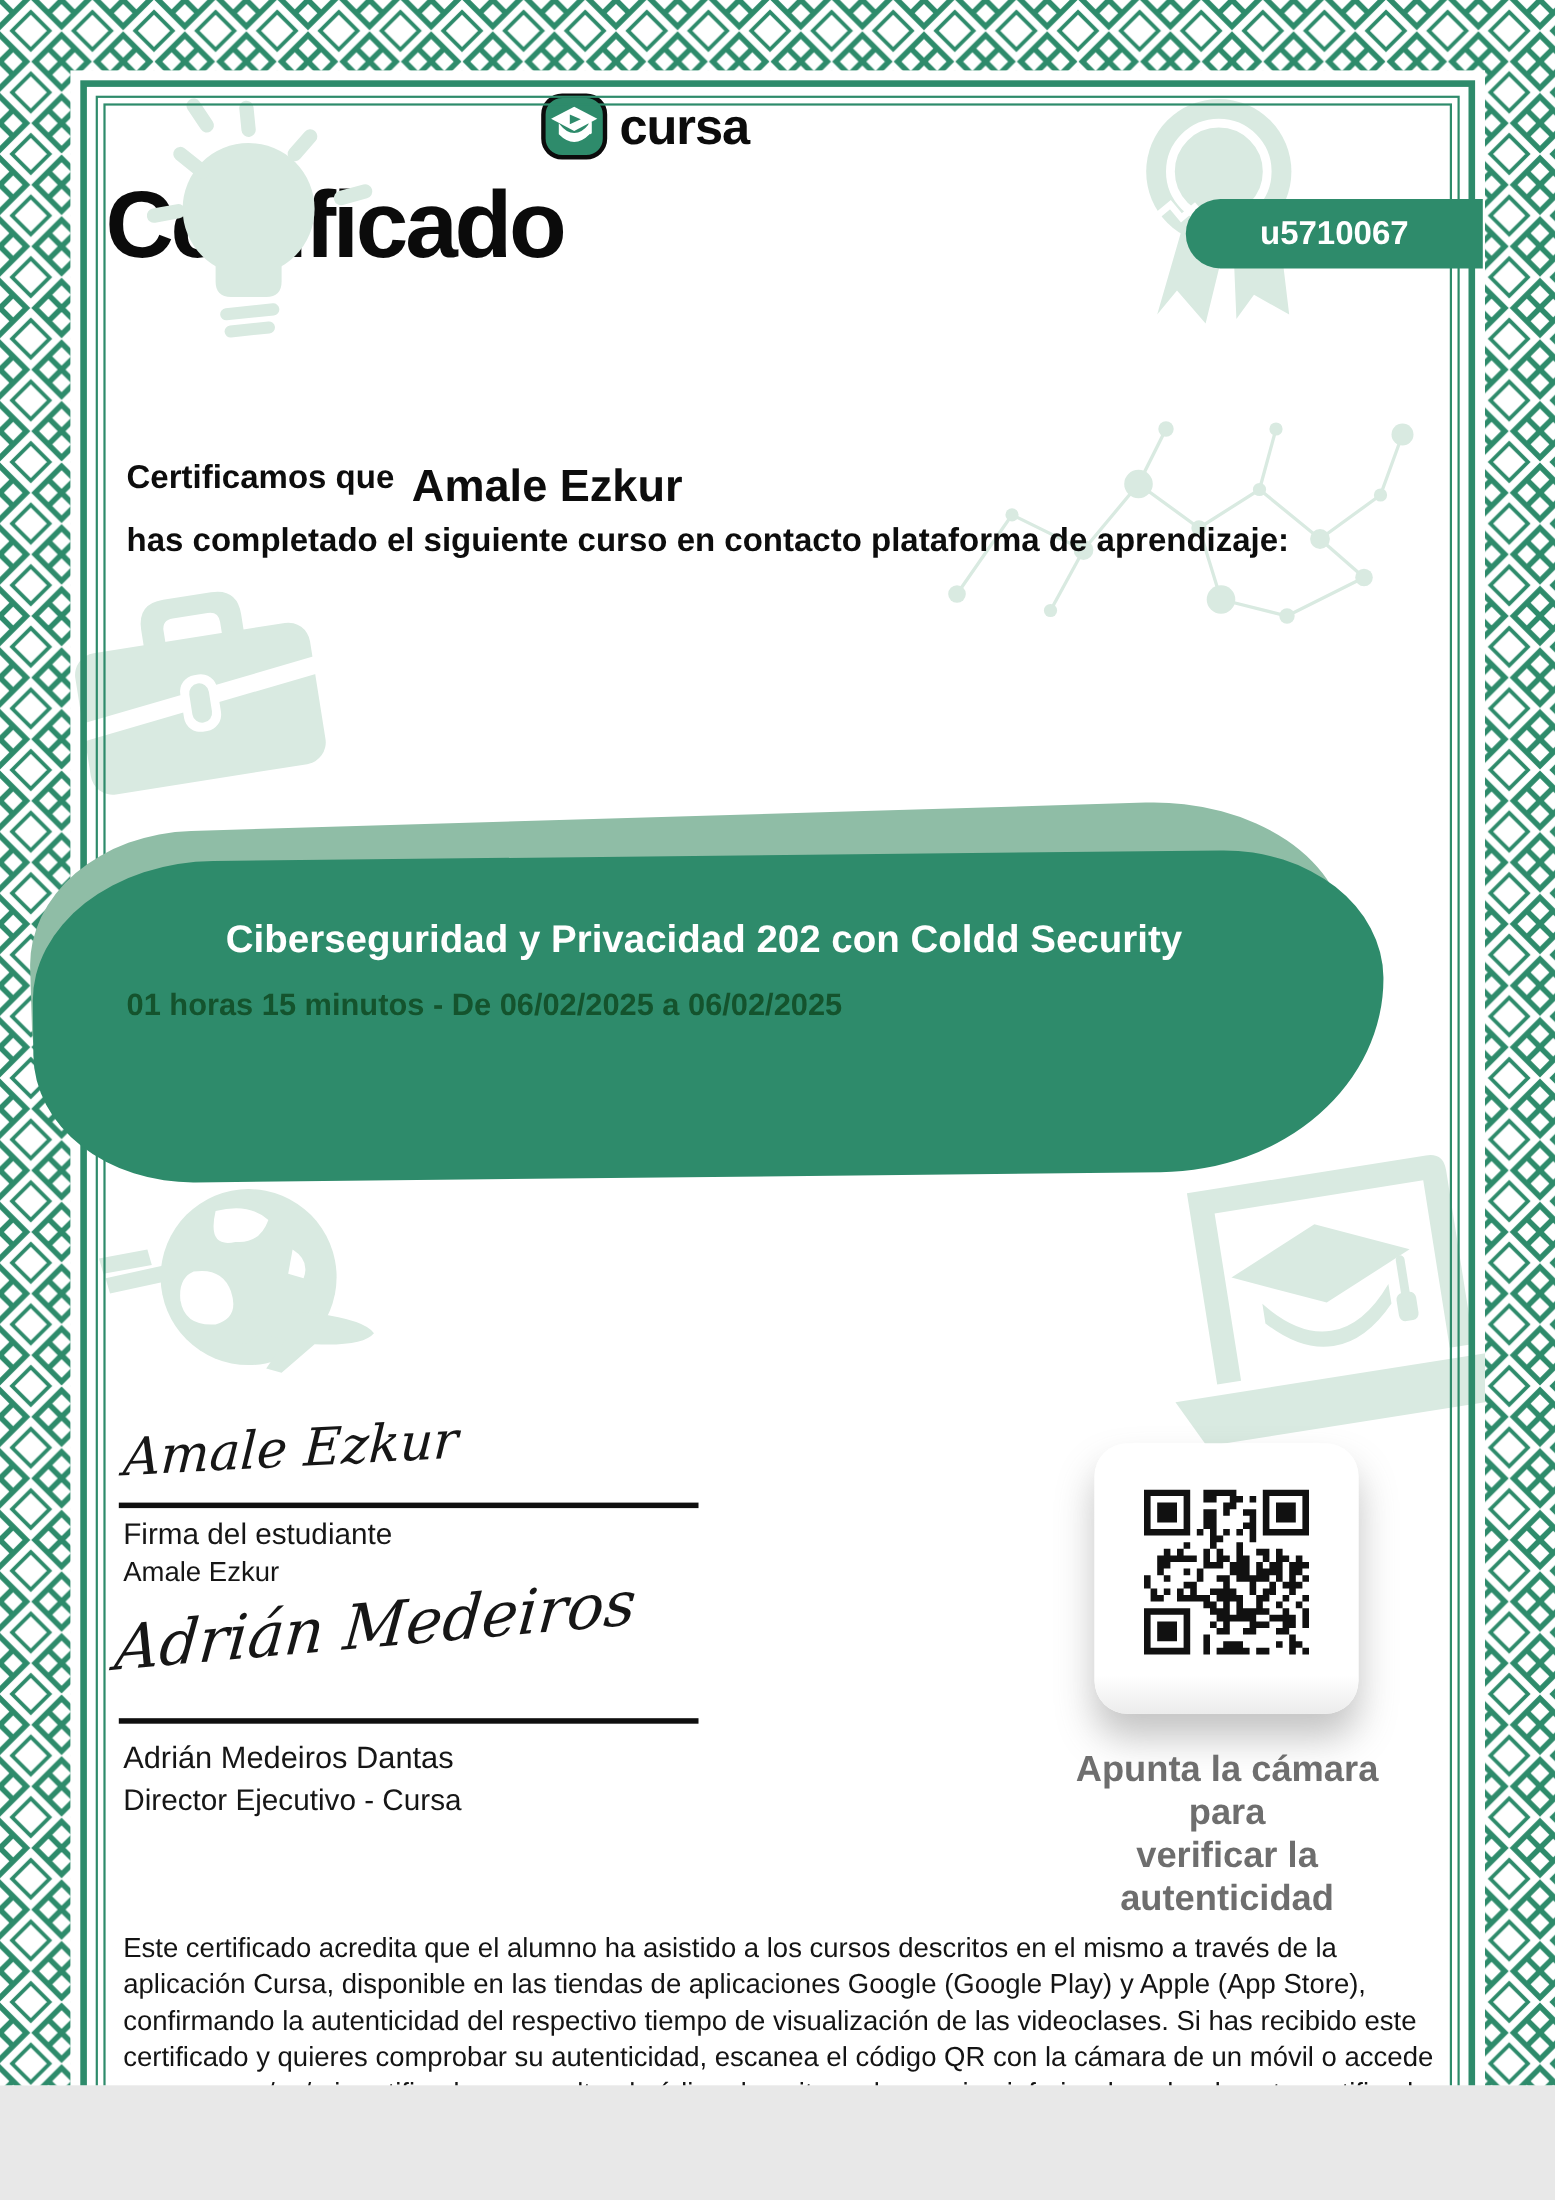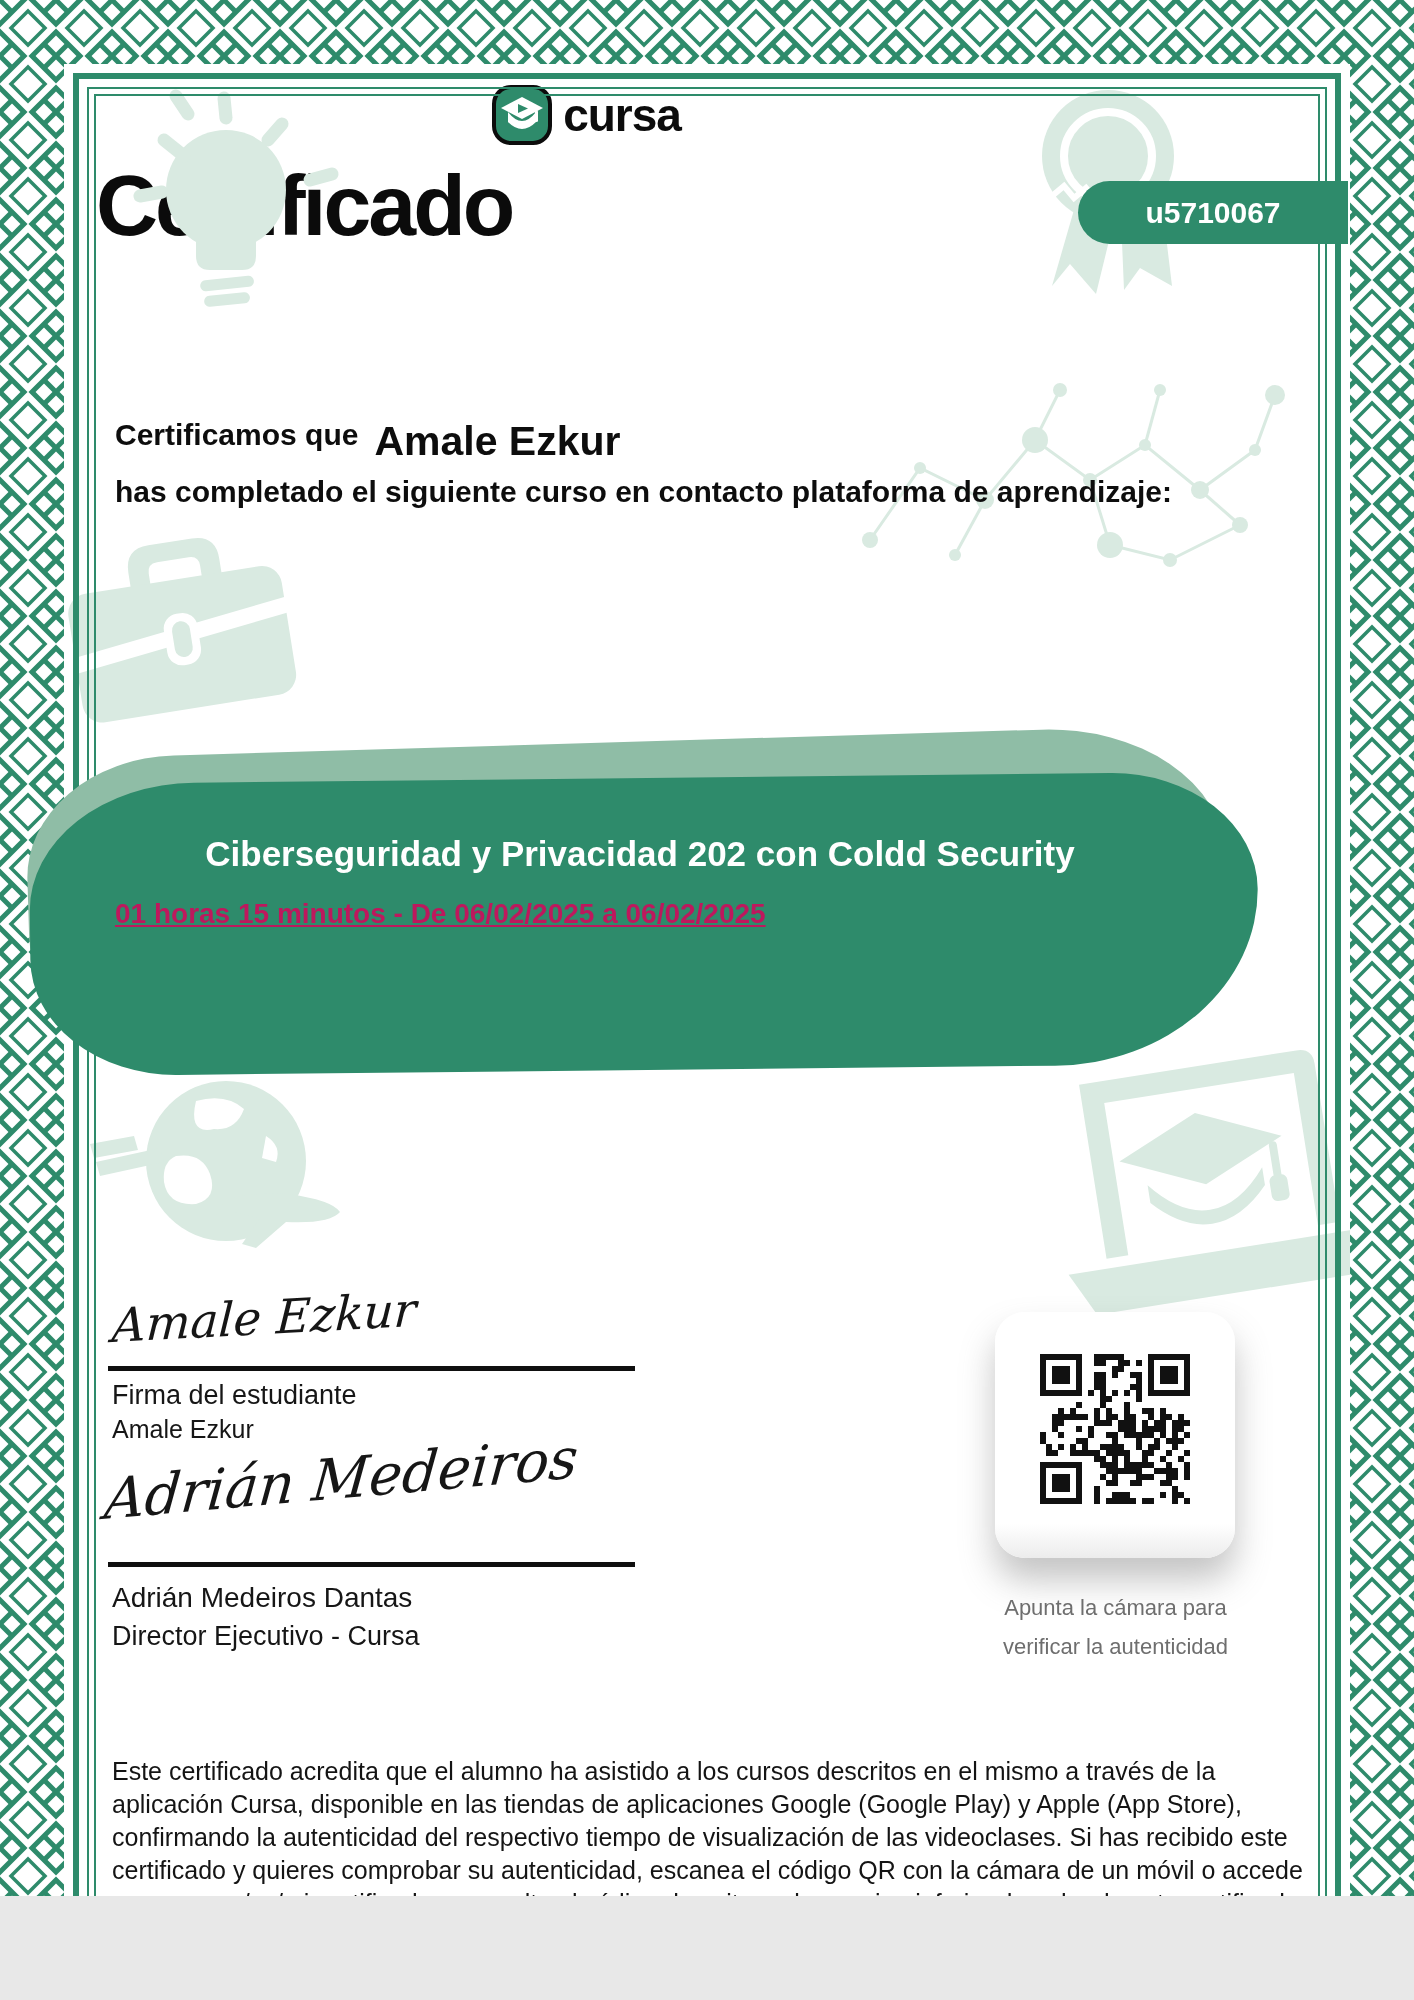--- a/index.html
+++ b/index.html
@@ -26,40 +26,40 @@
   .completion-line{font-size:30px;font-weight:700;margin-top:10px;}
 
   
   .banner-back{left:28px;top:742px;width:1198px;height:296px;background:#8fbda6;
                border-radius:150px 180px 170px 140px/120px 130px 150px 120px;
                transform:rotate(-1.7deg);z-index:3;}
   .banner-front{left:30px;top:778px;width:1228px;height:292px;background:#2e8b6b;
                 border-radius:170px 150px 210px 150px/130px 120px 180px 120px;
                 transform:rotate(-0.6deg);z-index:4;}
   .course-name{left:115px;top:834px;width:1050px;color:#ffffff;font-size:35px;font-weight:700;z-index:5;text-align:center;}
-  .course-details{left:115px;top:898px;width:1050px;color:#be185d;font-size:28px;font-weight:700;z-index:5;text-decoration:underline;}
+  .course-details{left:115px;top:898px;width:1050px;color:#14532d;font-size:28px;font-weight:700;z-index:5;}
 
   
   .sig-script{font-family:"DejaVu Serif","Liberation Serif",serif;font-style:italic;color:#161616;z-index:5;}
   .sig1-script{left:112px;top:1290px;font-size:47px;transform:rotate(-3deg) skewX(-6deg);}
   .sig2-script{left:104px;top:1446px;font-size:56px;transform:rotate(-5deg) skewX(-10deg);}
   .sig-line{height:5px;background:#0f0f0f;z-index:5;}
   .sig1-line{left:108px;top:1366px;width:527px;}
   .sig2-line{left:108px;top:1562px;width:527px;}
   .sig-text{color:#161616;z-index:5;}
   .sig1-role{left:112px;top:1380px;font-size:27px;}
   .sig1-name{left:112px;top:1415px;font-size:25px;}
   .sig2-name{left:112px;top:1582px;font-size:28px;}
   .sig2-role{left:112px;top:1621px;font-size:27px;}
 
   
   .qr-card{left:995px;top:1312px;width:240px;height:246px;background:linear-gradient(#ffffff 86%,#ececec);
            border-radius:30px;box-shadow:0 22px 34px rgba(100,100,100,.38);z-index:5;}
   .qr-code{position:absolute;left:45px;top:42px;}
-  .qr-caption{left:958px;top:1588px;width:315px;text-align:center;font-size:22px;font-weight:400;
+  .qr-caption{left:958px;top:1588px;width:315px;text-align:center;font-size:33px;font-weight:700;
               color:#6e6e6e;line-height:39px;z-index:5;}
 
   
   .footer-text{left:112px;top:1730px;width:1206px;font-size:25px;line-height:33px;color:#141414;z-index:5;}
 
   .deco{z-index:1;}
   .frame{left:0;top:0;z-index:2;pointer-events:none;}
 </style>
 </head>
 <body>

